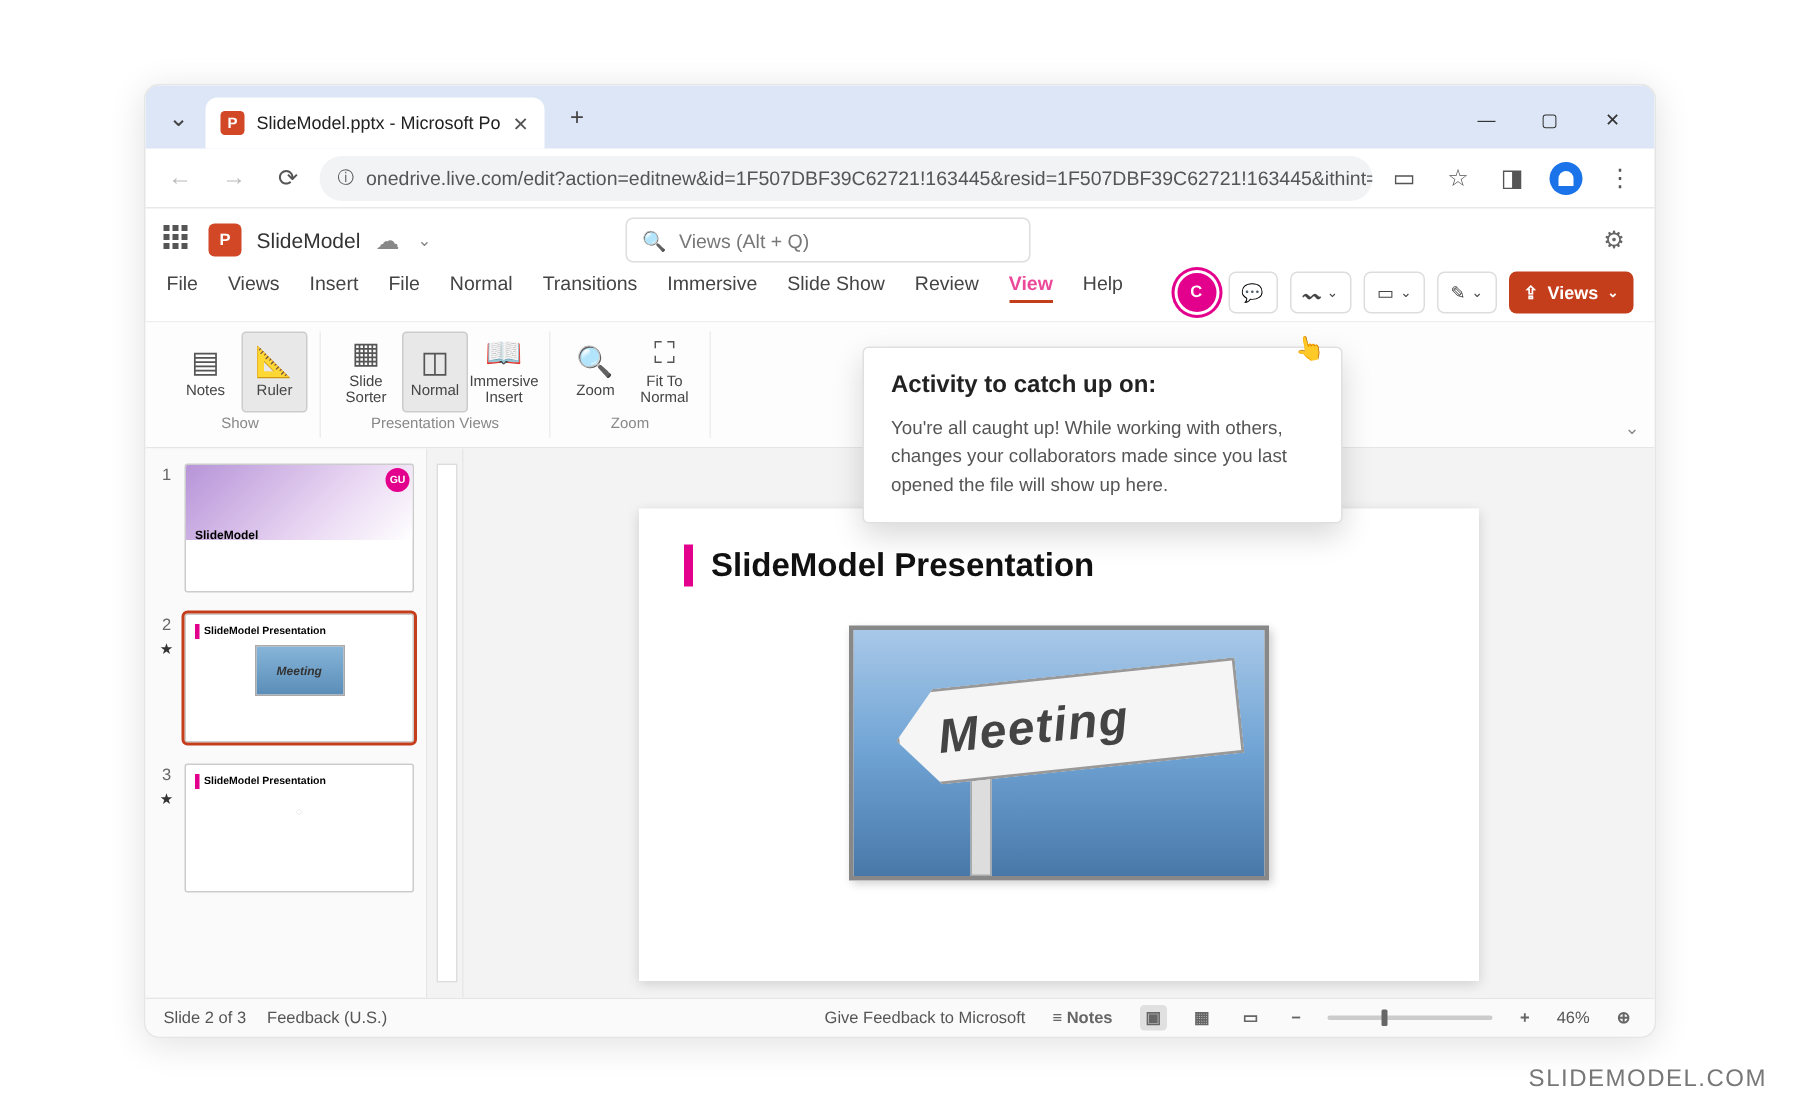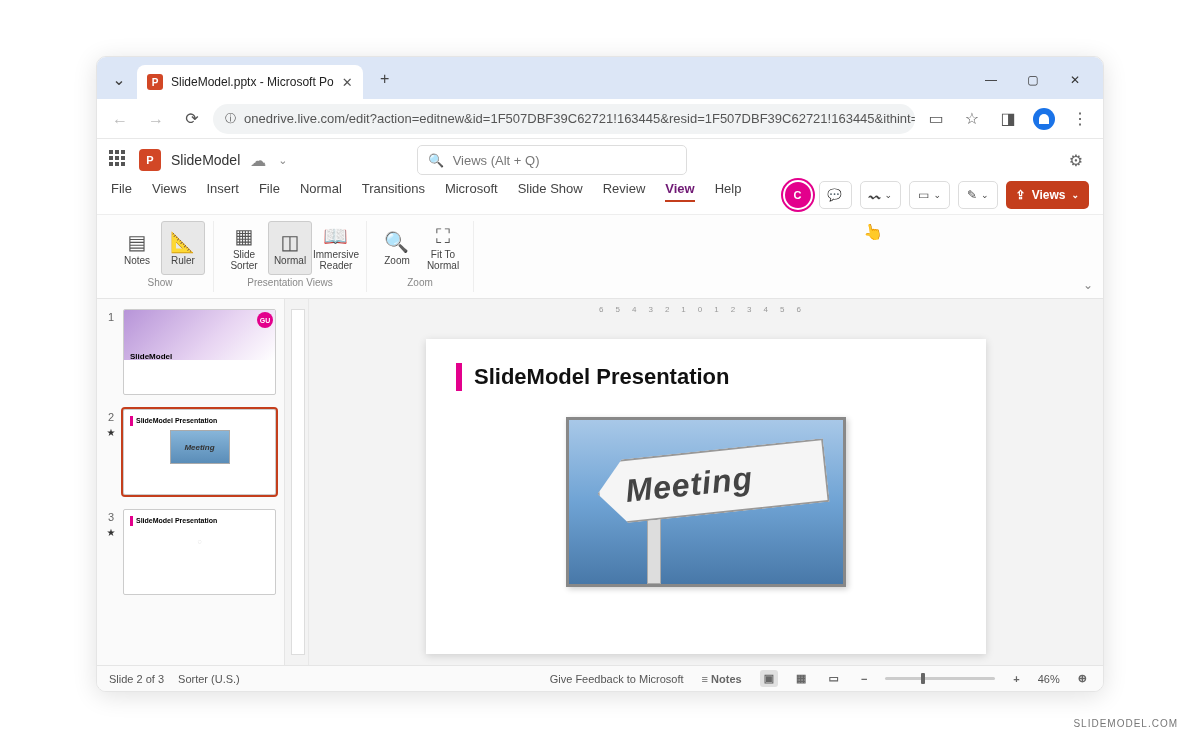--- a/index.html
+++ b/index.html
@@ -35,21 +35,21 @@
   .apptitle { height:42px; display:flex; align-items:center; padding:0 12px; gap:10px; }
   .waffle { width:20px; height:20px; display:grid; grid-template-columns:repeat(3,4px); grid-template-rows:repeat(3,4px); gap:2px;}
   .waffle span{background:#555;}
   .pp-badge { width:22px; height:22px; background:#d24726; border-radius:4px; color:#fff; font-size:11px; font-weight:bold; display:flex; align-items:center; justify-content:center;}
   .doctitle { font-size:14px; color:#333;}
   .cloud { width:18px; height:18px; color:#888;}
   .searchbar { margin-left:120px; width:270px; height:30px; border:1px solid #ddd; border-radius:5px; display:flex; align-items:center; padding:0 10px; gap:8px; color:#777; font-size:13px;}
   .gear { margin-left:auto; color:#666;}
   
   .ribtabs { height:34px; display:flex; align-items:flex-start; padding:0 14px; gap:20px; font-size:13px; color:#444; border-bottom:1px solid #eee;}
-  .ribtab.active { color:#701a75; border-bottom:2px solid #c43e1c; padding-bottom:4px; margin-bottom:-1px; font-weight:600;}
+  .ribtab.active { color:#ec4899; border-bottom:2px solid #c43e1c; padding-bottom:4px; margin-bottom:-1px; font-weight:600;}
   .ribright { margin-left:auto; display:flex; align-items:center; gap:8px;}
   .presence { width:26px; height:26px; border-radius:50%; background:#e3008c; border:2px solid #e3008c; color:#fff; font-size:11px; font-weight:bold; display:flex; align-items:center; justify-content:center; box-shadow:0 0 0 2px #fff, 0 0 0 4px #e3008c;}
   .pillbtn { height:28px; border:1px solid #ddd; border-radius:5px; padding:0 8px; display:flex; align-items:center; gap:4px; font-size:12px; color:#444; background:#fff;}
   .sharebtn { background:#c43e1c; color:#fff; border:none; padding:0 10px; height:28px; border-radius:5px; display:flex; align-items:center; gap:6px; font-size:12px; font-weight:600;}
   
   .ribbon { height:84px; background:#fdfdfd; border-bottom:1px solid #e5e5e5; display:flex; padding:6px 10px; gap:0; position:relative;}
   .ribgroup { display:flex; flex-direction:column; align-items:center; padding:0 8px; border-right:1px solid #eee;}
   .ribgroup:last-of-type{border-right:none;}
   .ribbuttons { display:flex; gap:2px;}
   .ribbtn { width:44px; height:54px; display:flex; flex-direction:column; align-items:center; justify-content:center; gap:2px; font-size:10px; color:#444; border:1px solid transparent; border-radius:3px; text-align:center; line-height:1.1;}
@@ -102,21 +102,21 @@
     font-style:italic; color:#444; letter-spacing:1px;
     clip-path: polygon(12% 0, 100% 0, 100% 100%, 12% 100%, 0 50%);
   }
   
   .statusbar { height:26px; border-top:1px solid #e5e5e5; background:#fafafa; display:flex; align-items:center; padding:0 12px; gap:14px; font-size:11px; color:#555;}
   .statusbar .spacer{flex:1;}
   .zoomslider{width:110px; height:3px; background:#ccc; position:relative; border-radius:2px;}
   .zoomslider::after{content:""; position:absolute; left:36px; top:-4px; width:4px; height:11px; background:#666; border-radius:1px;}
   .sbtn{padding:2px 4px; color:#666;font-weight:bold;}
   .sbtn.active{background:#e0e0e0; border-radius:3px;}
-  .watermark{position:absolute; right:22px; bottom:14px; font-size:10px; letter-spacing:1px; color:#777;}
+  .watermark{position:absolute; right:22px; bottom:14px; font-size:16px; letter-spacing:1px; color:#777;}
 </style>
 </head>
 <body>
 
 <div class="window">
 
   <div class="tabstrip">
     <div class="tab-chevron">⌄</div>
     <div class="tab">
       <span class="pp-icon">P</span>
@@ -171,21 +171,21 @@
     <span class="gear addricon">⚙</span>
   </div>
 
   <div class="ribtabs">
     <span class="ribtab">File</span>
     <span class="ribtab">Views</span>
     <span class="ribtab">Insert</span>
     <span class="ribtab">File</span>
     <span class="ribtab">Normal</span>
     <span class="ribtab">Transitions</span>
-    <span class="ribtab">Microsoft</span>
+    <span class="ribtab">Immersive</span>
     <span class="ribtab">Slide Show</span>
     <span class="ribtab">Review</span>
     <span class="ribtab active">View</span>
     <span class="ribtab">Help</span>
     <div class="ribright">
       <div class="presence">C</div>
       <div class="pillbtn">
           <span>💬</span>
         </div>
       <div class="pillbtn">
@@ -227,40 +227,44 @@
         <div class="ribbtn">
             <span class="ribicon">▦</span>
             <span>Slide Sorter</span>
           </div>
         <div class="ribbtn sel">
             <span class="ribicon">◫</span>
             <span>Normal</span>
           </div>
         <div class="ribbtn">
             <span class="ribicon">📖</span>
-            <span>Immersive Reader</span>
+            <span>Immersive Insert</span>
           </div>
       </div>
       <div class="riblabel">Presentation Views</div>
     </div>
     <div class="ribgroup">
       <div class="ribbuttons">
         <div class="ribbtn">
             <span class="ribicon">🔍</span>
             <span>Zoom</span>
           </div>
         <div class="ribbtn">
             <span class="ribicon">⛶</span>
             <span>Fit To Normal</span>
           </div>
       </div>
       <div class="riblabel">Zoom</div>
     </div>
     <span class="ribcollapse">⌄</span>
 
+    <div class="popover">
+      <h3>Activity to catch up on:</h3>
+      <p>You're all caught up! While working with others, changes your collaborators made since you last opened the file will show up here.</p>
+    </div>
     <div class="cursor-hand">👆</div>
   </div>
 
   <div class="editarea">
     <div class="thumbs">
       <div class="thumbrow">
         <div class="thumbnum">
             <span>1</span>
           </div>
         <div class="thumb">
@@ -300,21 +304,21 @@
             <div class="signpost"></div>
             <div class="signboard">Meeting</div>
           </div>
         </div>
       </div>
     </div>
   </div>
 
   <div class="statusbar">
     <span>Slide 2 of 3</span>
-    <span>Sorter (U.S.)</span>
+    <span>Feedback (U.S.)</span>
     <span class="spacer"></span>
     <span>Give Feedback to Microsoft</span>
     <span class="sbtn">≡ <span>Notes</span></span>
     <span class="sbtn active">▣</span>
     <span class="sbtn">▦</span>
     <span class="sbtn">▭</span>
     <span class="sbtn">−</span>
     <div class="zoomslider"></div>
     <span class="sbtn">+</span>
     <span>46%</span>

